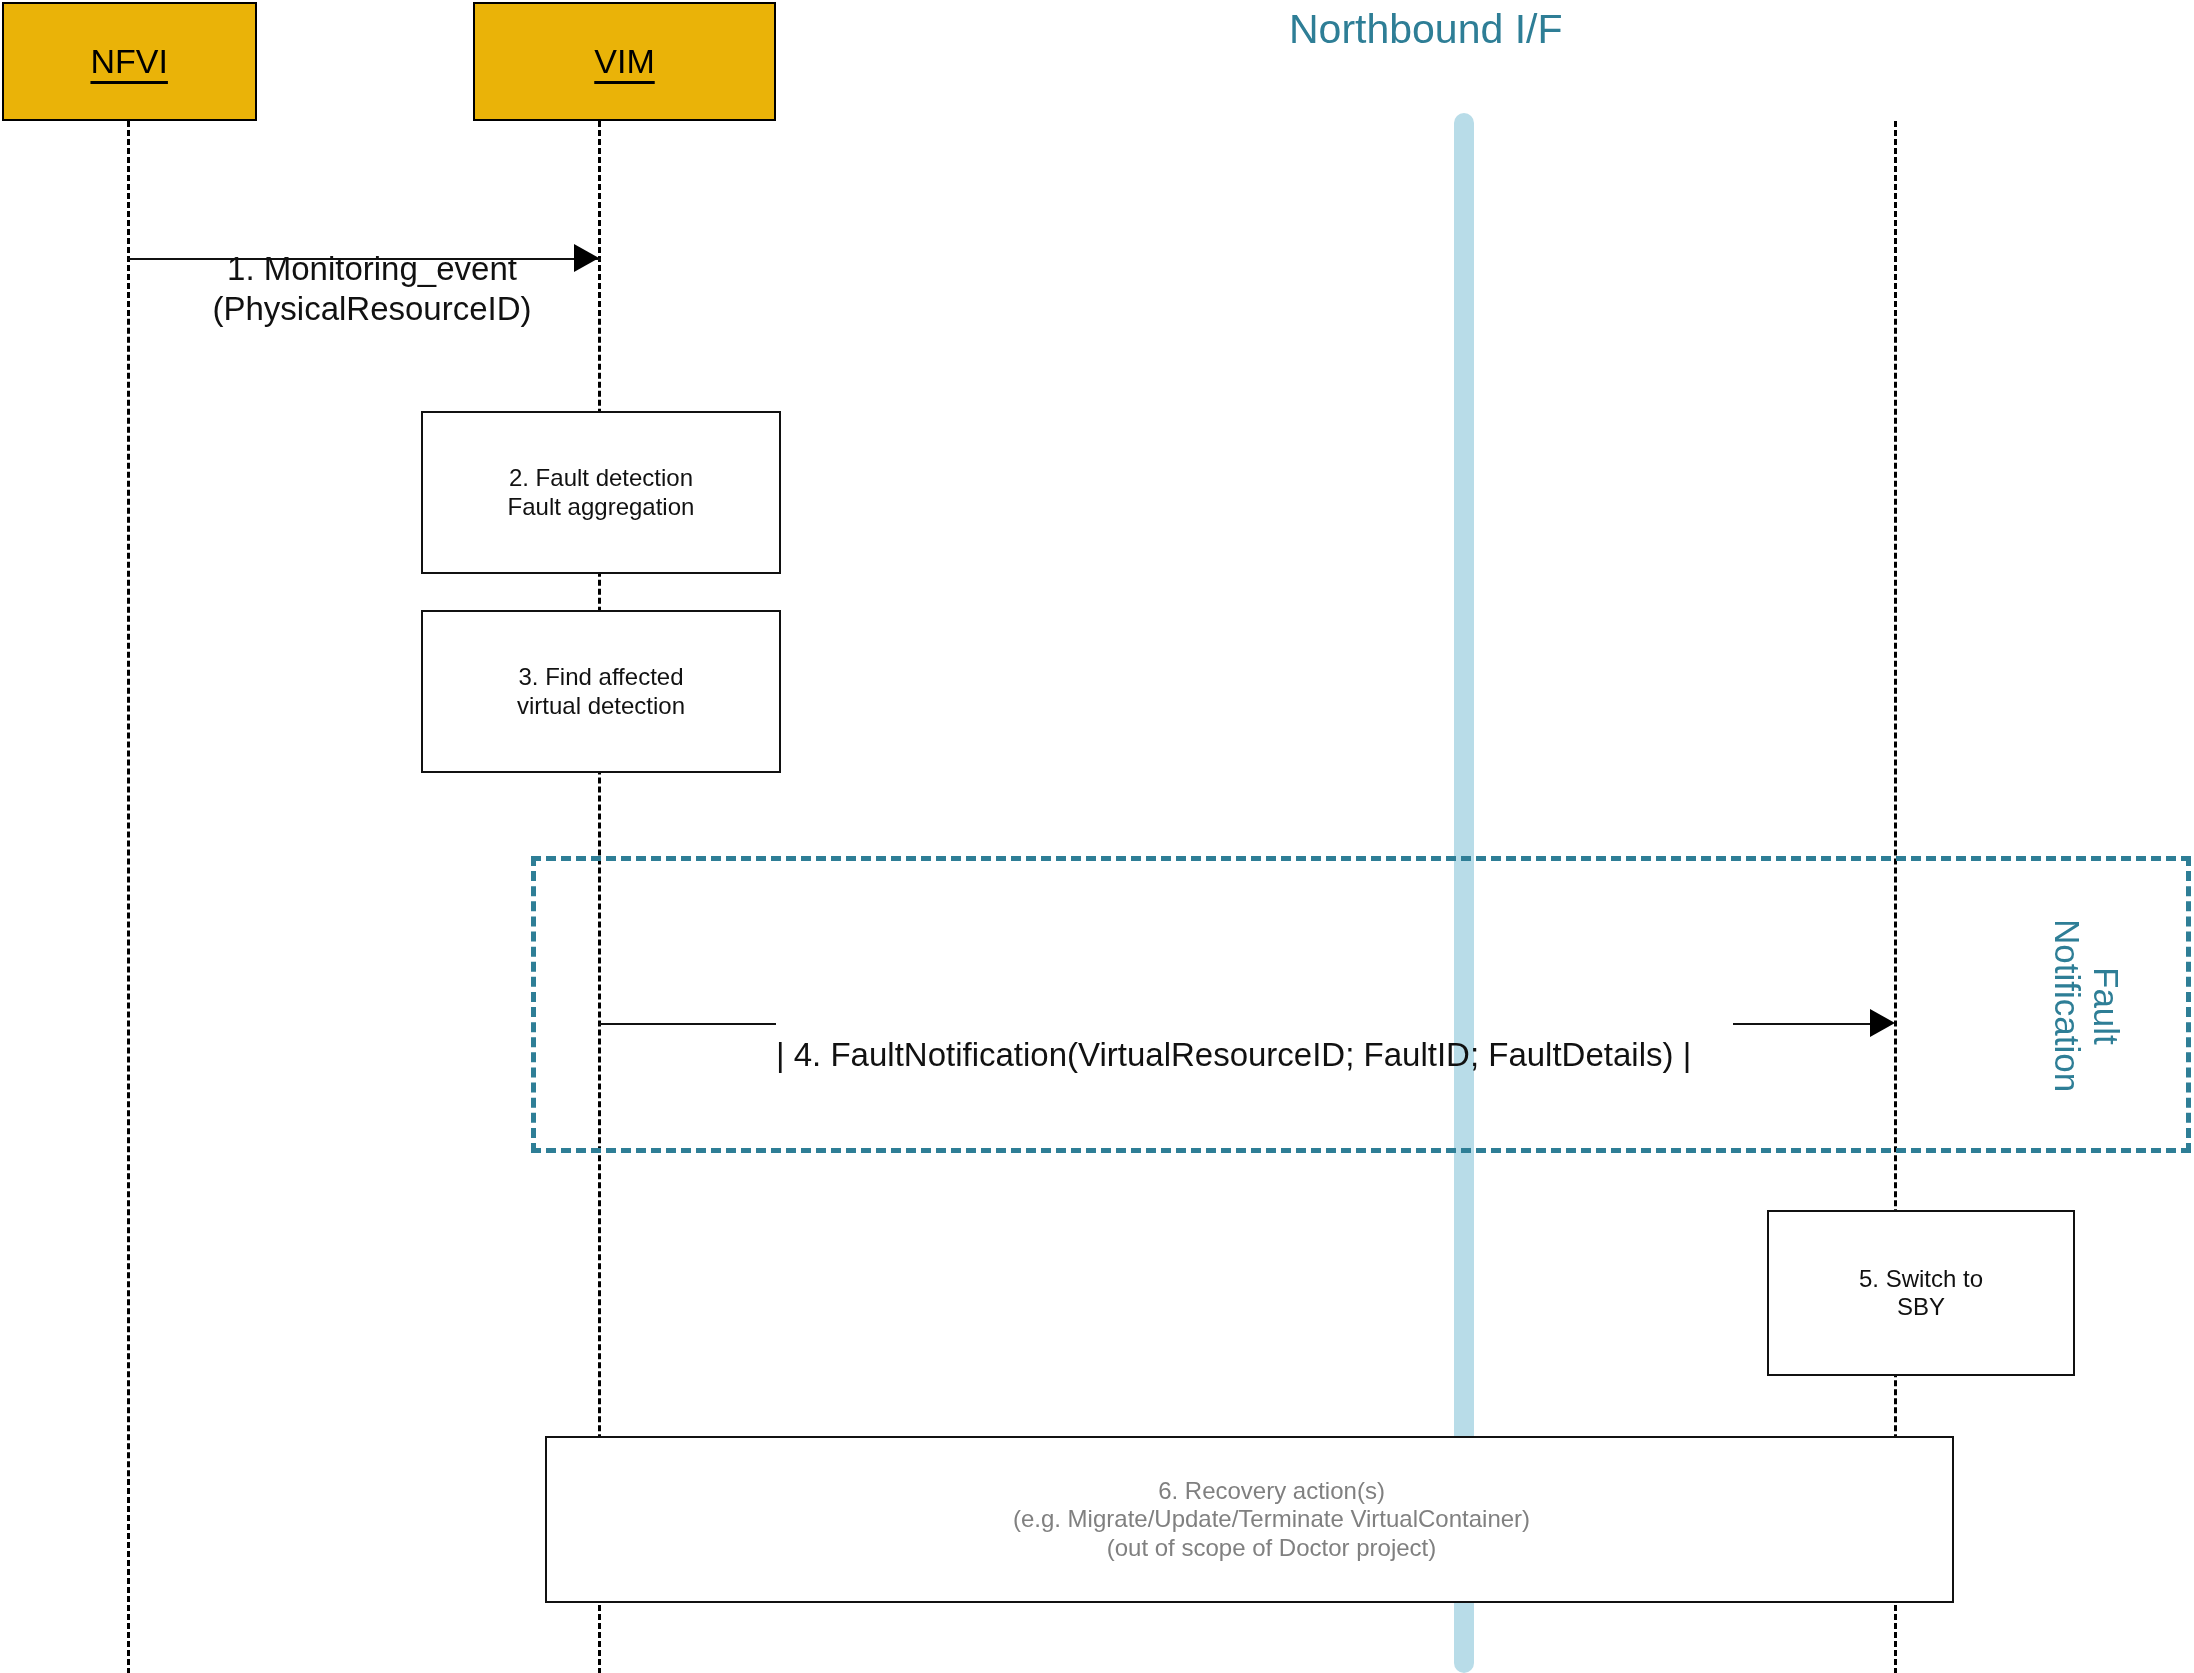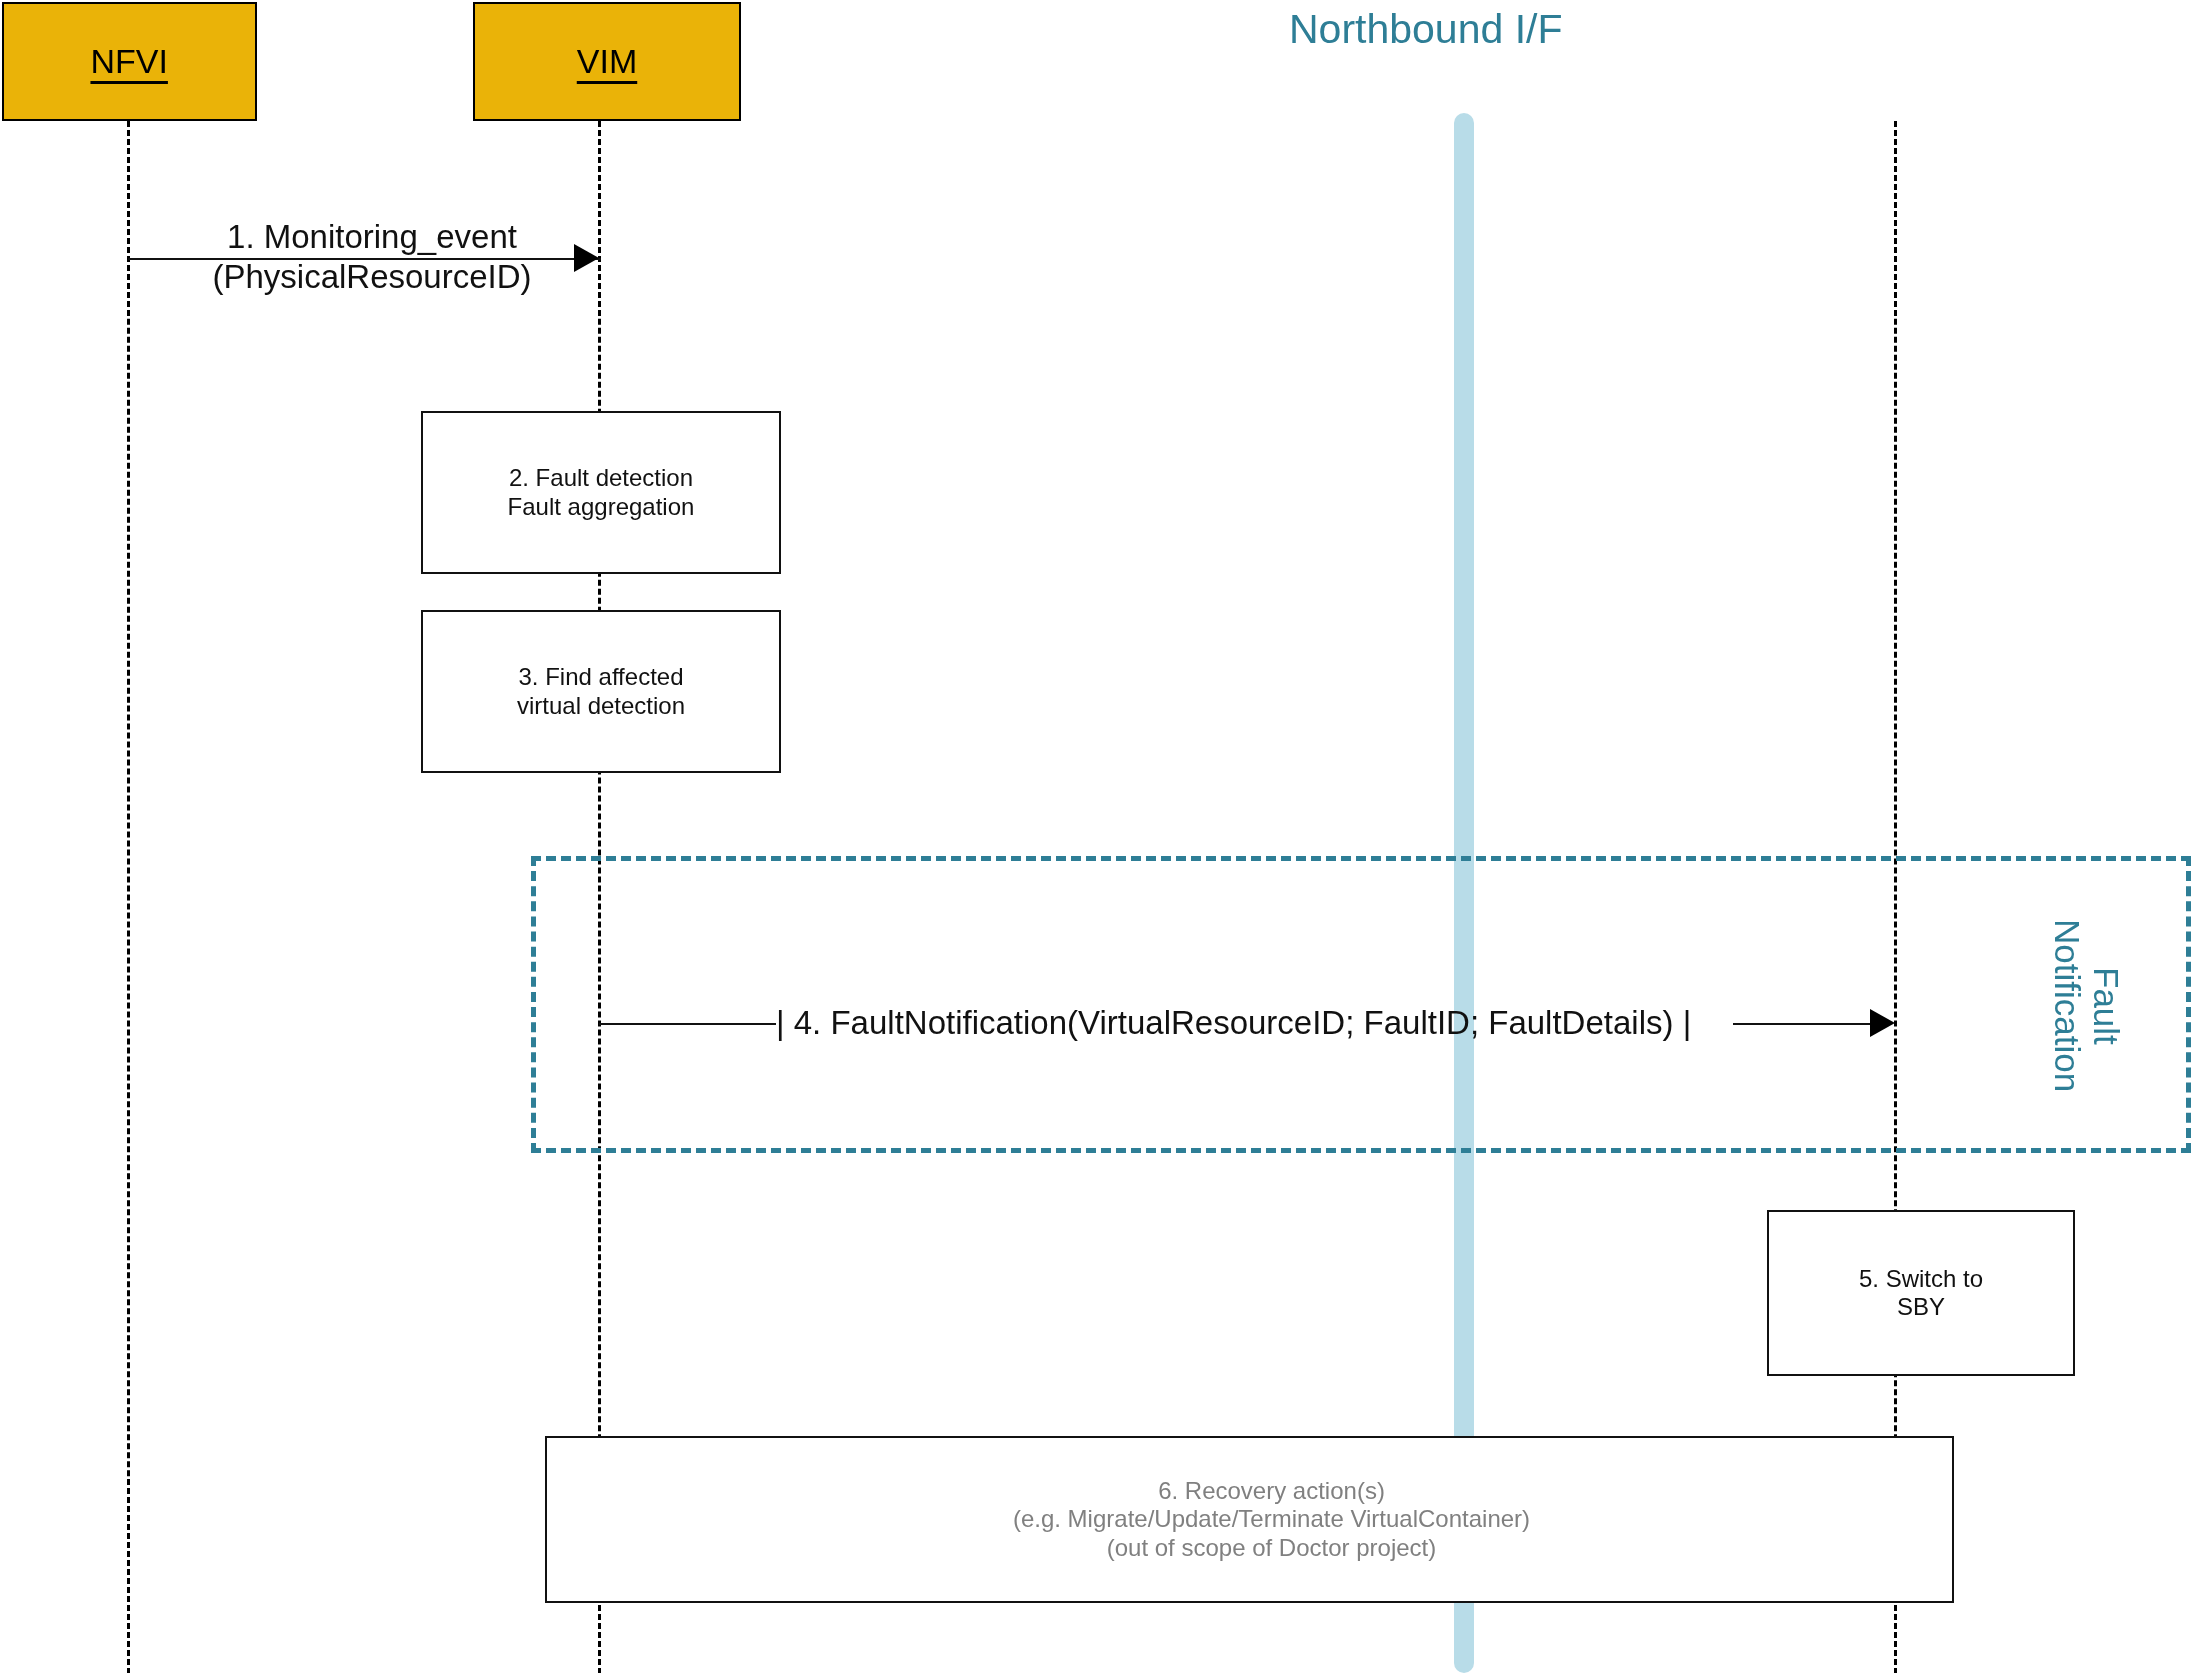--- a/index.html
+++ b/index.html
@@ -48,21 +48,21 @@
     position:absolute;height:0;border-top:2.3px solid #111;
   }
   .msg-head{
     position:absolute;width:0;height:0;
     border-top:14.6px solid transparent;
     border-bottom:14.6px solid transparent;
     border-left:25px solid #000;
   }
   .msg-label{
     position:absolute;font-size:33px;color:#111;line-height:1.2;
-    text-align:center;white-space:nowrap;
+    text-align:center;white-space:nowrap;margin-top:32px;
   }
   .msg-label.two-line{text-align:center;}
 
   
   .frag{
     position:absolute;box-sizing:border-box;
     border:5px dashed #2E7E96;background:transparent;
   }
   .frag-label{
     position:absolute;color:#2E7E96;font-size:35px;line-height:1.12;
@@ -79,21 +79,21 @@
   <div class="nb-title" style="left:1289px;top:9px;">Northbound I/F</div>
 
   <div class="lifeline" style="left:127px;top:121px;height:1553px;"></div>
   <div class="lifeline" style="left:598px;top:121px;height:1553px;"></div>
   <div class="lifeline" style="left:1894px;top:121px;height:1553px;"></div>
 
   <div class="actor-box" style="left:1.7px;top:1.7px;width:255px;height:119px;">
     <span class="actor-label">NFVI</span>
   </div>
 
-  <div class="actor-box" style="left:473px;top:1.7px;width:268px;height:119px;">
+  <div class="actor-box" style="left:473px;top:1.7px;width:303px;height:119px;">
     <span class="actor-label">VIM</span>
   </div>
 
 
   <div class="msg-line" style="left:128px;top:258px;width:473px;"></div>
   <div class="msg-head" style="left:574px;top:244px;"></div>
   <div class="msg-label two-line" style="left:203px;top:217px;width:338px;">
     <div>1. Monitoring_event</div>
     <div>(PhysicalResourceID)</div>
   </div>

